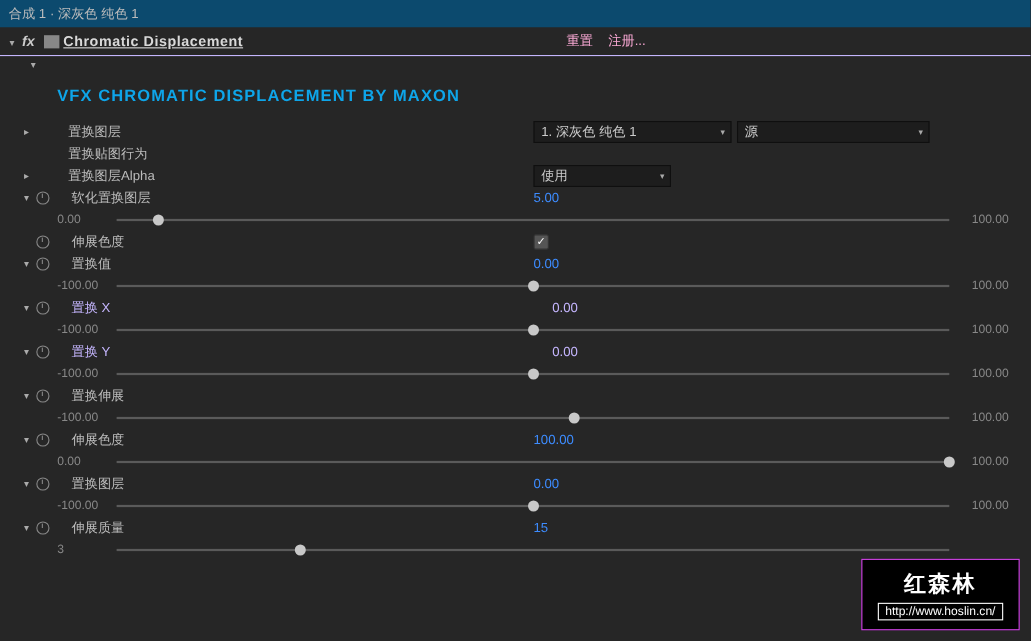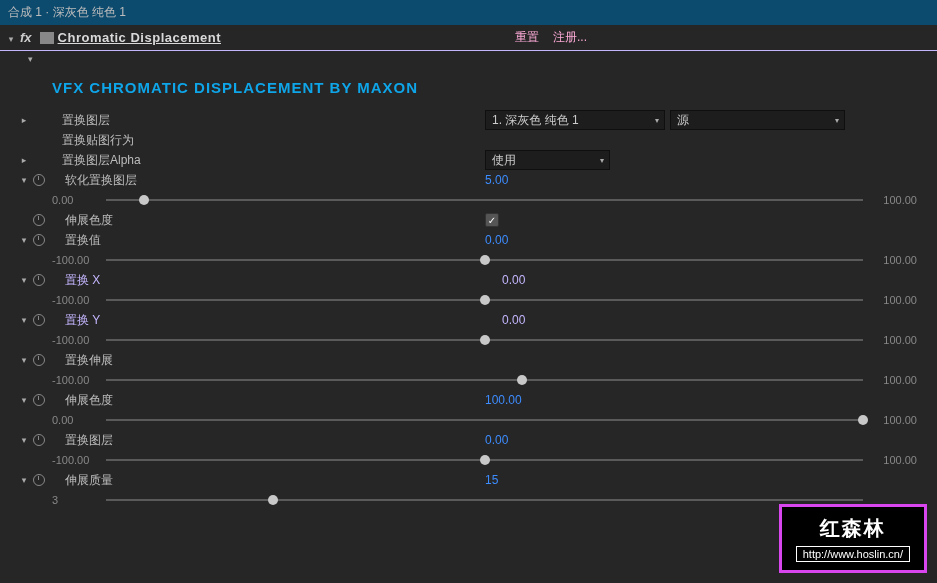--- a/index.html
+++ b/index.html
@@ -158,21 +158,21 @@
     width: 10px; height: 10px;
     background: #c8c8c8;
     border-radius: 50%;
     transform: translateX(-50%);
   }
   .watermark {
     position: absolute;
     right: 10px;
     bottom: 10px;
     background: #000;
-    border: 3px solid #d946ef;
+    border: 1px solid #d946ef;
     padding: 8px 14px;
     text-align: center;
   }
   .wm-main {
     color: #fff;
     font-size: 20px;
     font-weight: bold;
     letter-spacing: 2px;
   }
   .wm-url {

